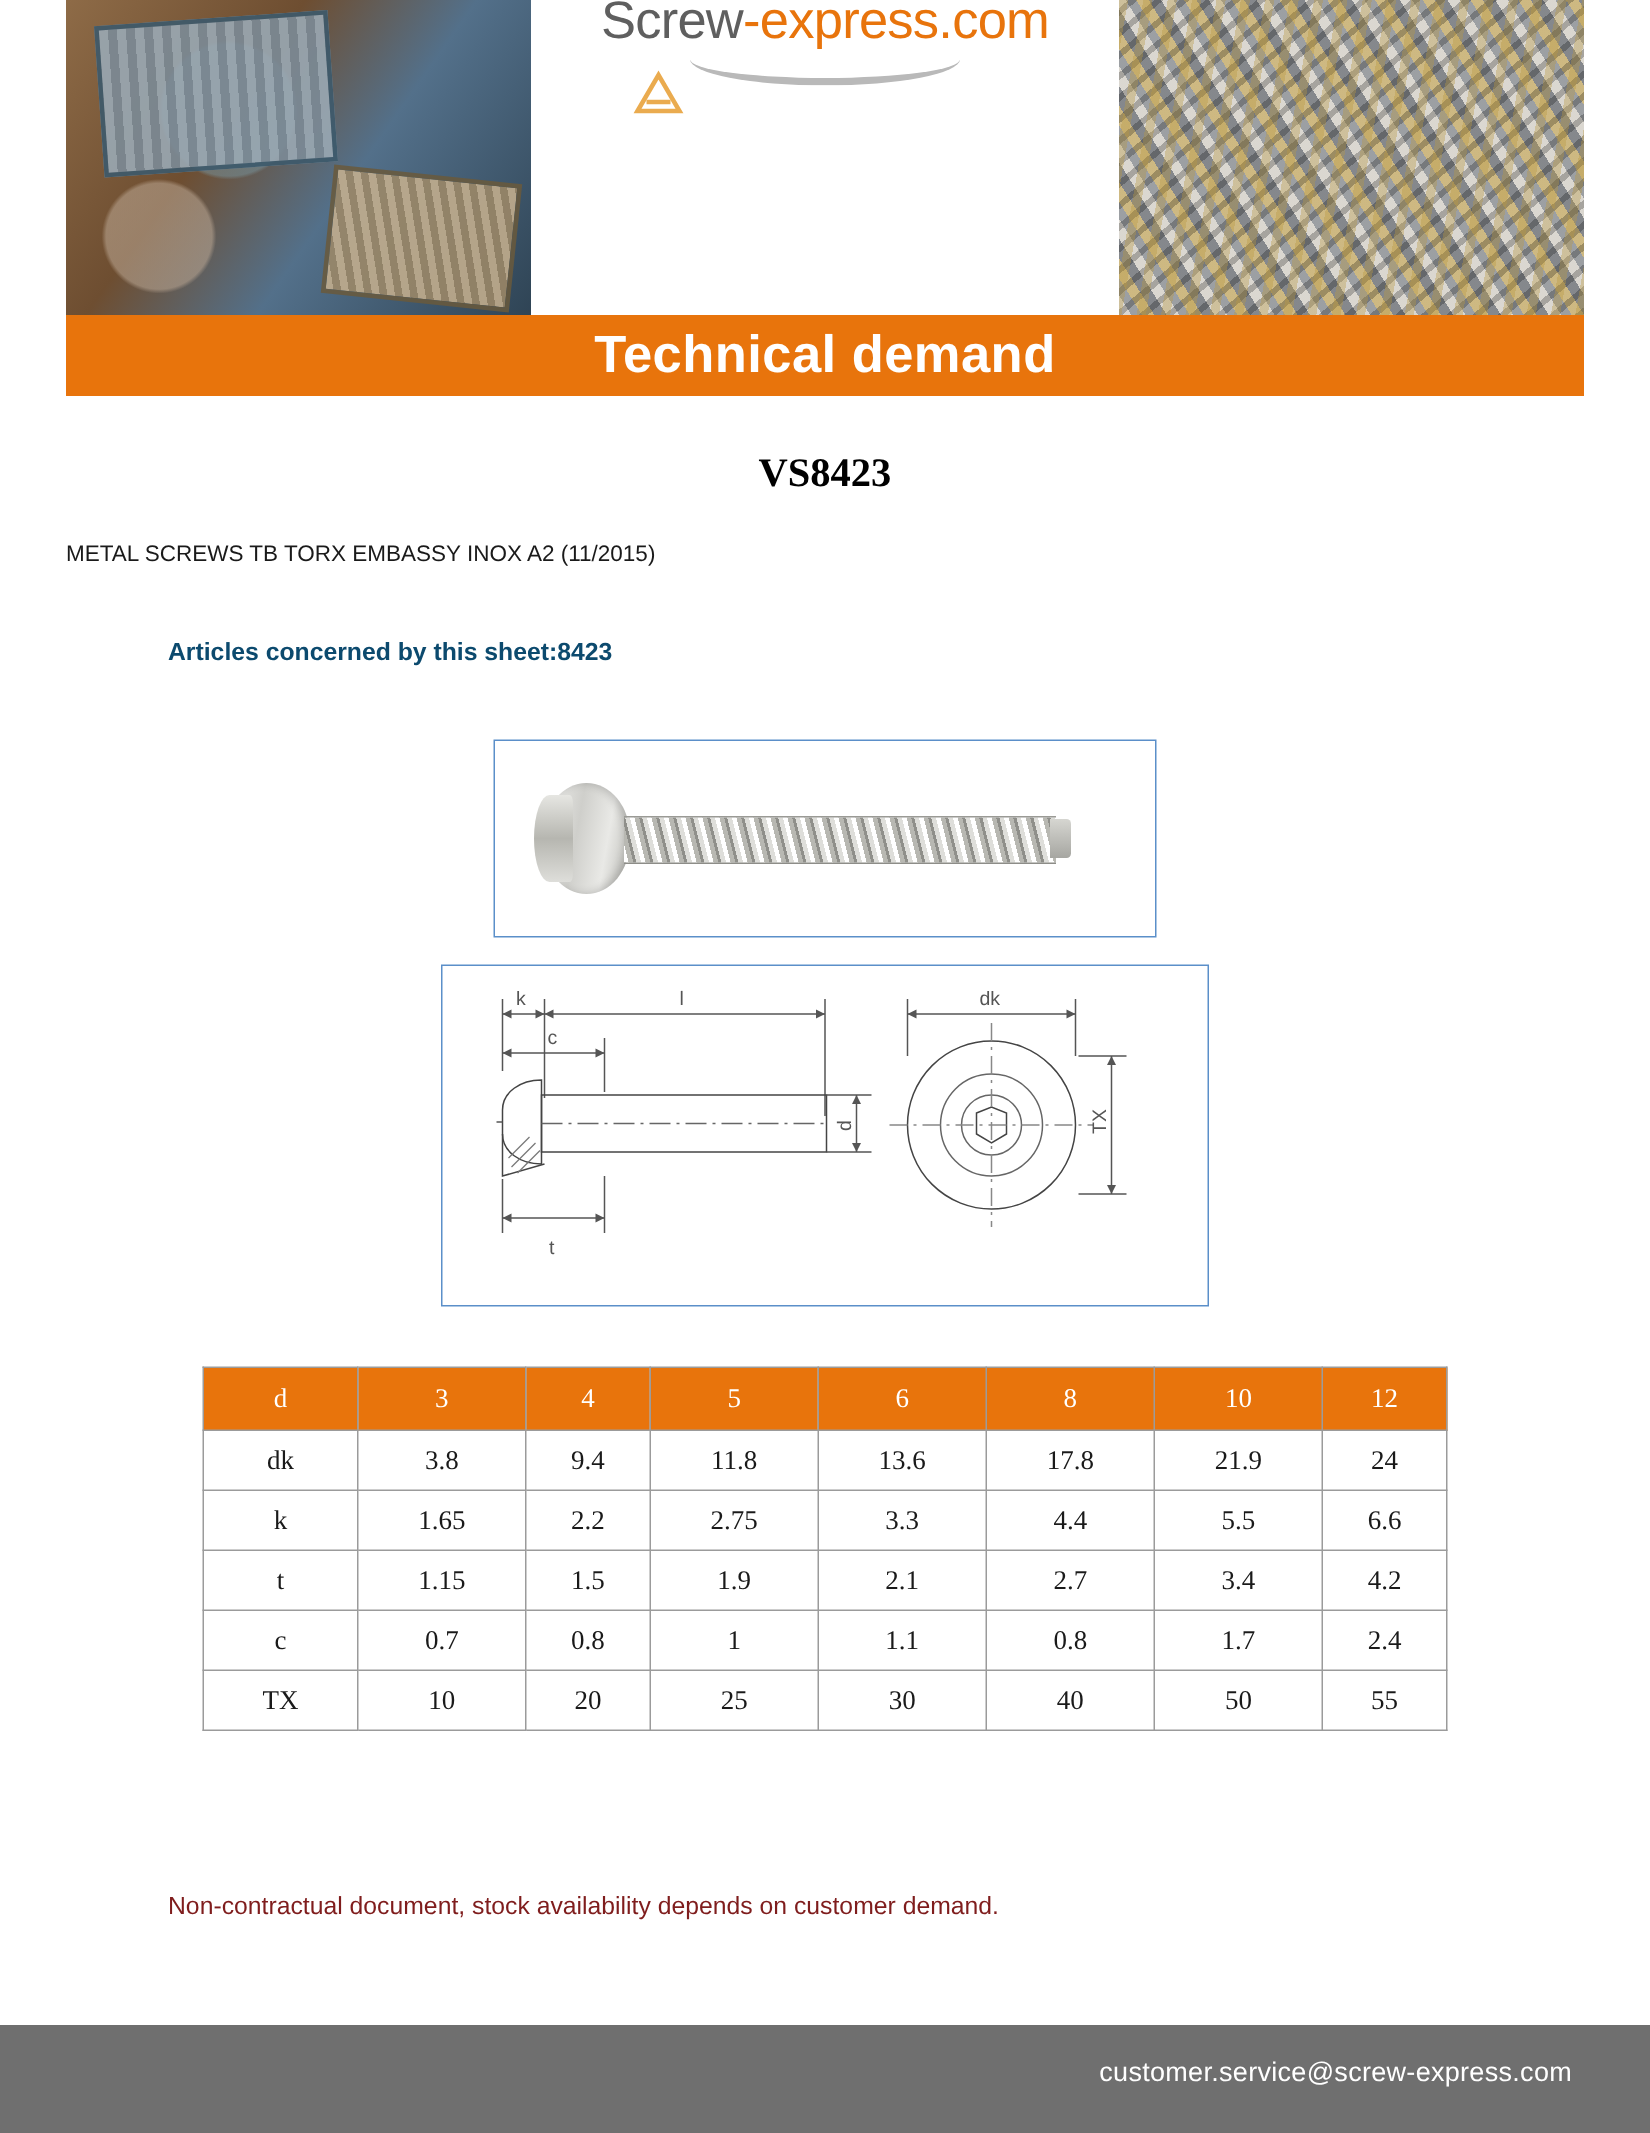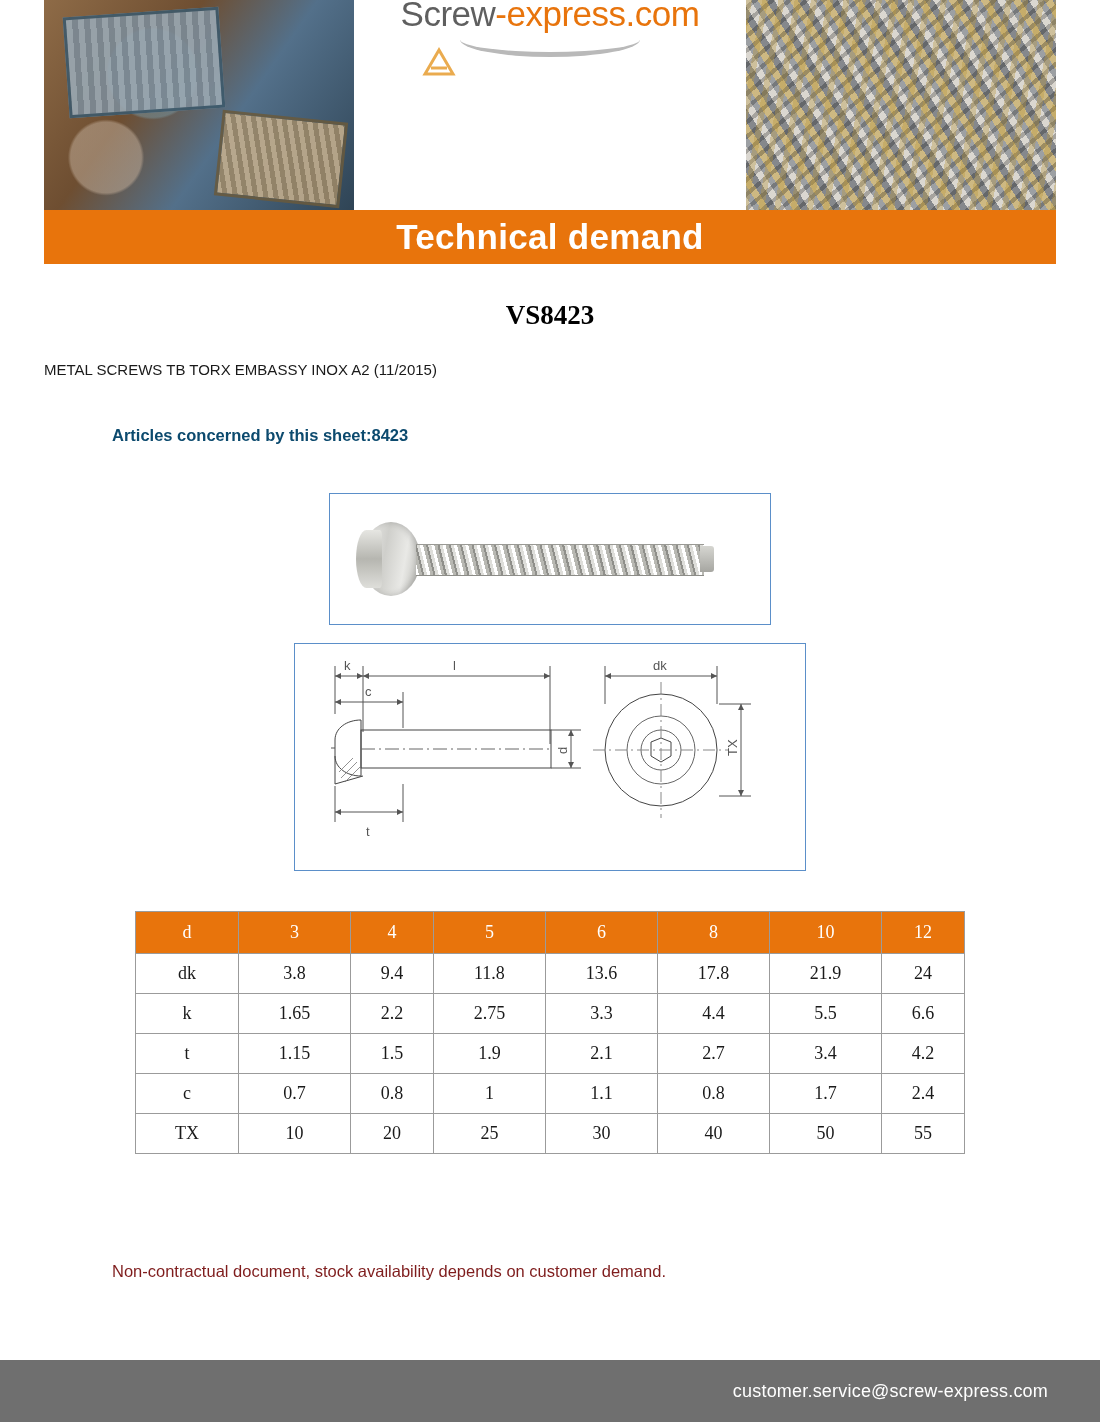--- a/index.html
+++ b/index.html
@@ -252,21 +252,21 @@
     font-size: 16.5px;
     color: #7f1d1d;
   }
 
   
   .footer {
     position: absolute;
     left: 0;
     bottom: 0;
     width: 1100px;
-    height: 62px;
+    height: 72px;
     background: #6f6f6f;
   }
   .footer-inner {
     width: 1012px;
     margin: 0 auto;
     height: 62px;
     display: flex;
     align-items: center;
     justify-content: flex-end;
   }

